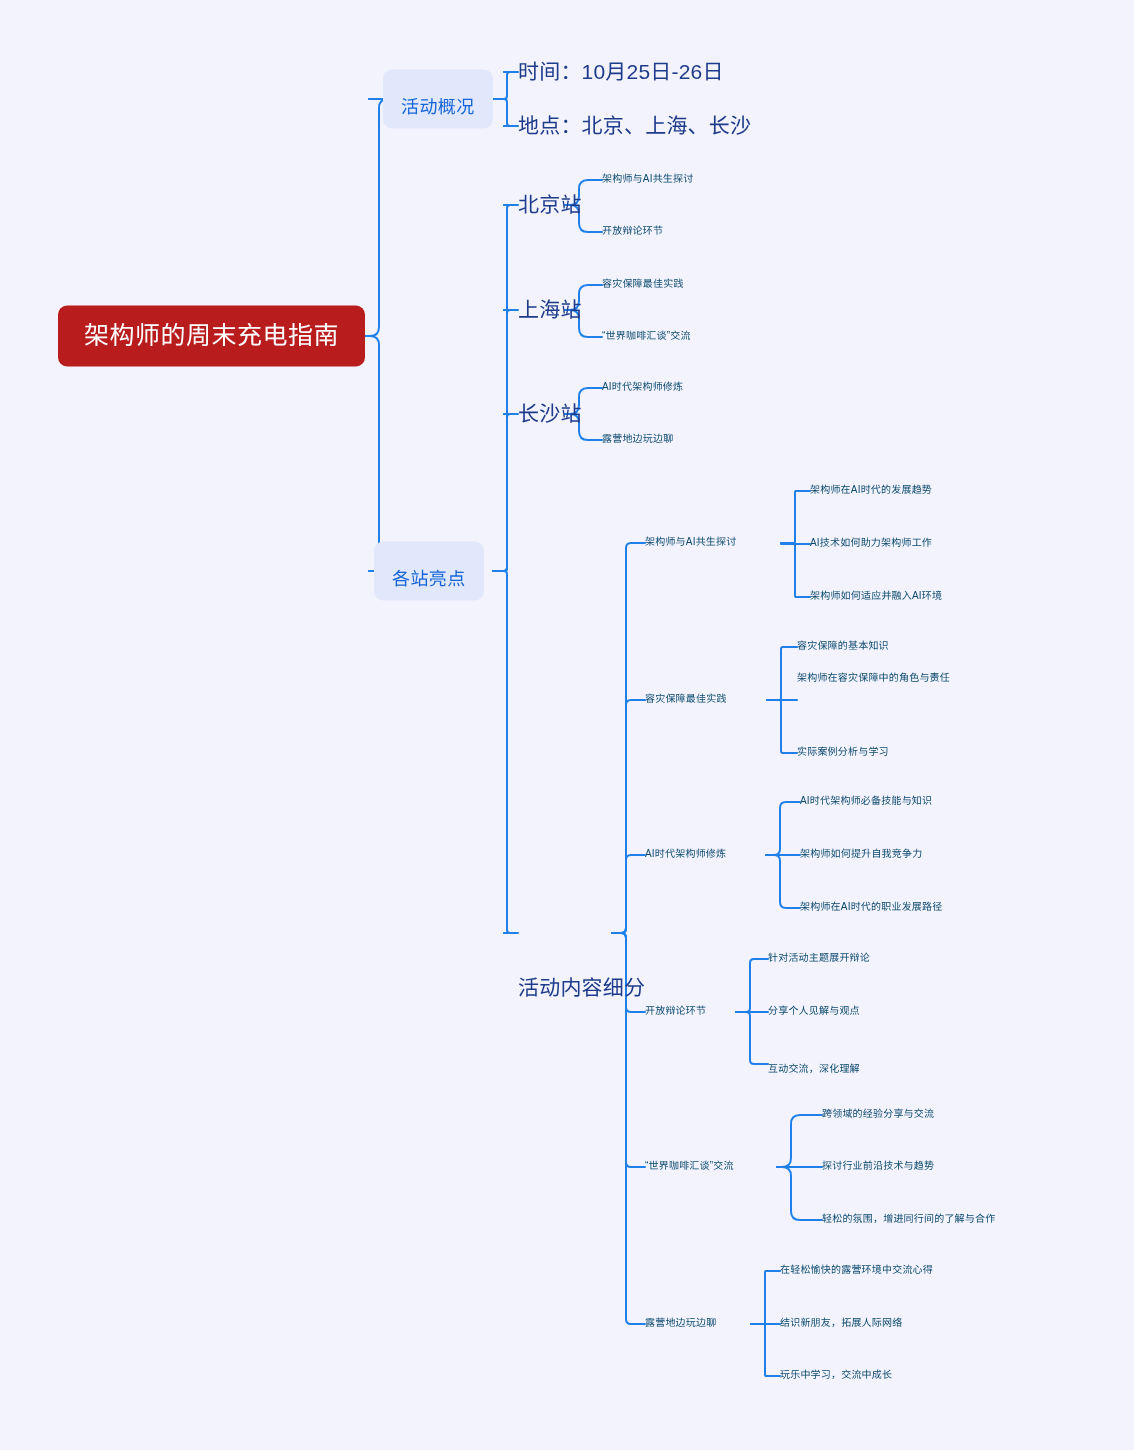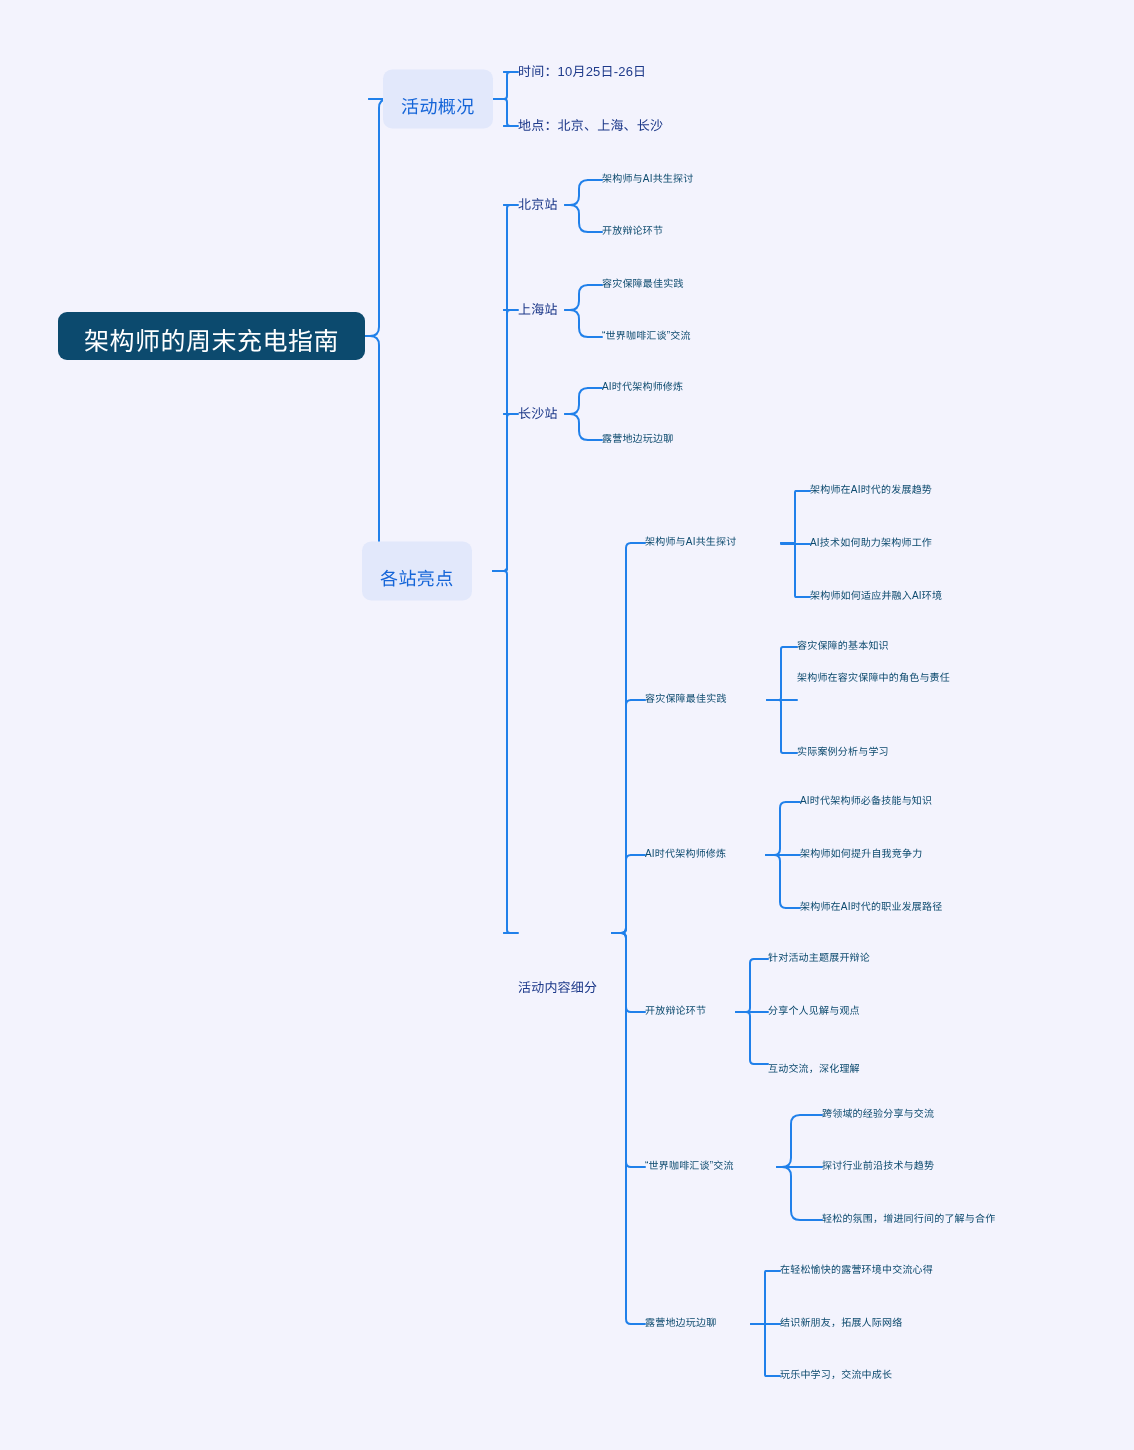--- a/index.html
+++ b/index.html
@@ -52,43 +52,43 @@
 
   .node {
     position: absolute;
     white-space: nowrap;
     line-height: 1;
     transform: translateY(-50%);
   }
 
   
   .node.lvl1 {
-    background: #0c4a6e;
+    background: #b91c1c;
     color: #ffffff;
     font-size: 25px;
     font-weight: 500;
     border-radius: 9px;
-    padding: 17px 26px 6px 26px;
+    padding: 17px 26px 19px 26px;
     letter-spacing: 0.5px;
   }
 
   
   .node.lvl2 {
     background: #e2e8fb;
     color: #1565d8;
     font-size: 18px;
     border-radius: 9px;
     padding: 28px 18px 13px 18px;
     letter-spacing: 0.4px;
   }
 
   
   .node.lvl3 {
     color: #1e3a8a;
-    font-size: 13px;
+    font-size: 21px;
     padding: 2px 0 4px 0;
     letter-spacing: 0.2px;
   }
 
   
   .node.lvl4,
   .node.lvl5 {
     color: #0c4a6e;
     font-size: 10px;
     padding: 2px 0 4px 0;
@@ -175,21 +175,21 @@
       <path d="M 751 1324 L 766 1324"></path>
       <path d="M 766 1324 L 780 1324"></path>
       <path d="M 751 1324 L 764 1324 Q 765 1324 765 1325 L 765 1375 Q 765 1376 766 1376 L 766 1376"></path>
       <path d="M 766 1376 L 780 1376"></path>
     </svg>
   <div id="nodes">
       <div class="node lvl1" style="left: 58px; top: 336px;">架构师的周末充电指南</div>
       <div class="node lvl2" style="left: 383px; top: 99px;">活动概况</div>
       <div class="node lvl3" style="left: 518px; top: 72px;">时间：10月25日-26日</div>
       <div class="node lvl3" style="left: 518px; top: 126px;">地点：北京、上海、长沙</div>
-      <div class="node lvl2" style="left: 362px; top: 571px;">各站亮点</div>
+      <div class="node lvl2" style="left: 374px; top: 571px;">各站亮点</div>
       <div class="node lvl3" style="left: 518px; top: 205px;">北京站</div>
       <div class="node lvl4" style="left: 602px; top: 180px;">架构师与AI共生探讨</div>
       <div class="node lvl4" style="left: 602px; top: 232px;">开放辩论环节</div>
       <div class="node lvl3" style="left: 518px; top: 310px;">上海站</div>
       <div class="node lvl4" style="left: 602px; top: 285px;">容灾保障最佳实践</div>
       <div class="node lvl4" style="left: 602px; top: 337px;">“世界咖啡汇谈”交流</div>
       <div class="node lvl3" style="left: 518px; top: 414px;">长沙站</div>
       <div class="node lvl4" style="left: 602px; top: 388px;">AI时代架构师修炼</div>
       <div class="node lvl4" style="left: 602px; top: 440px;">露营地边玩边聊</div>
       <div class="node lvl3" style="left: 518px; top: 988px;">活动内容细分</div>

